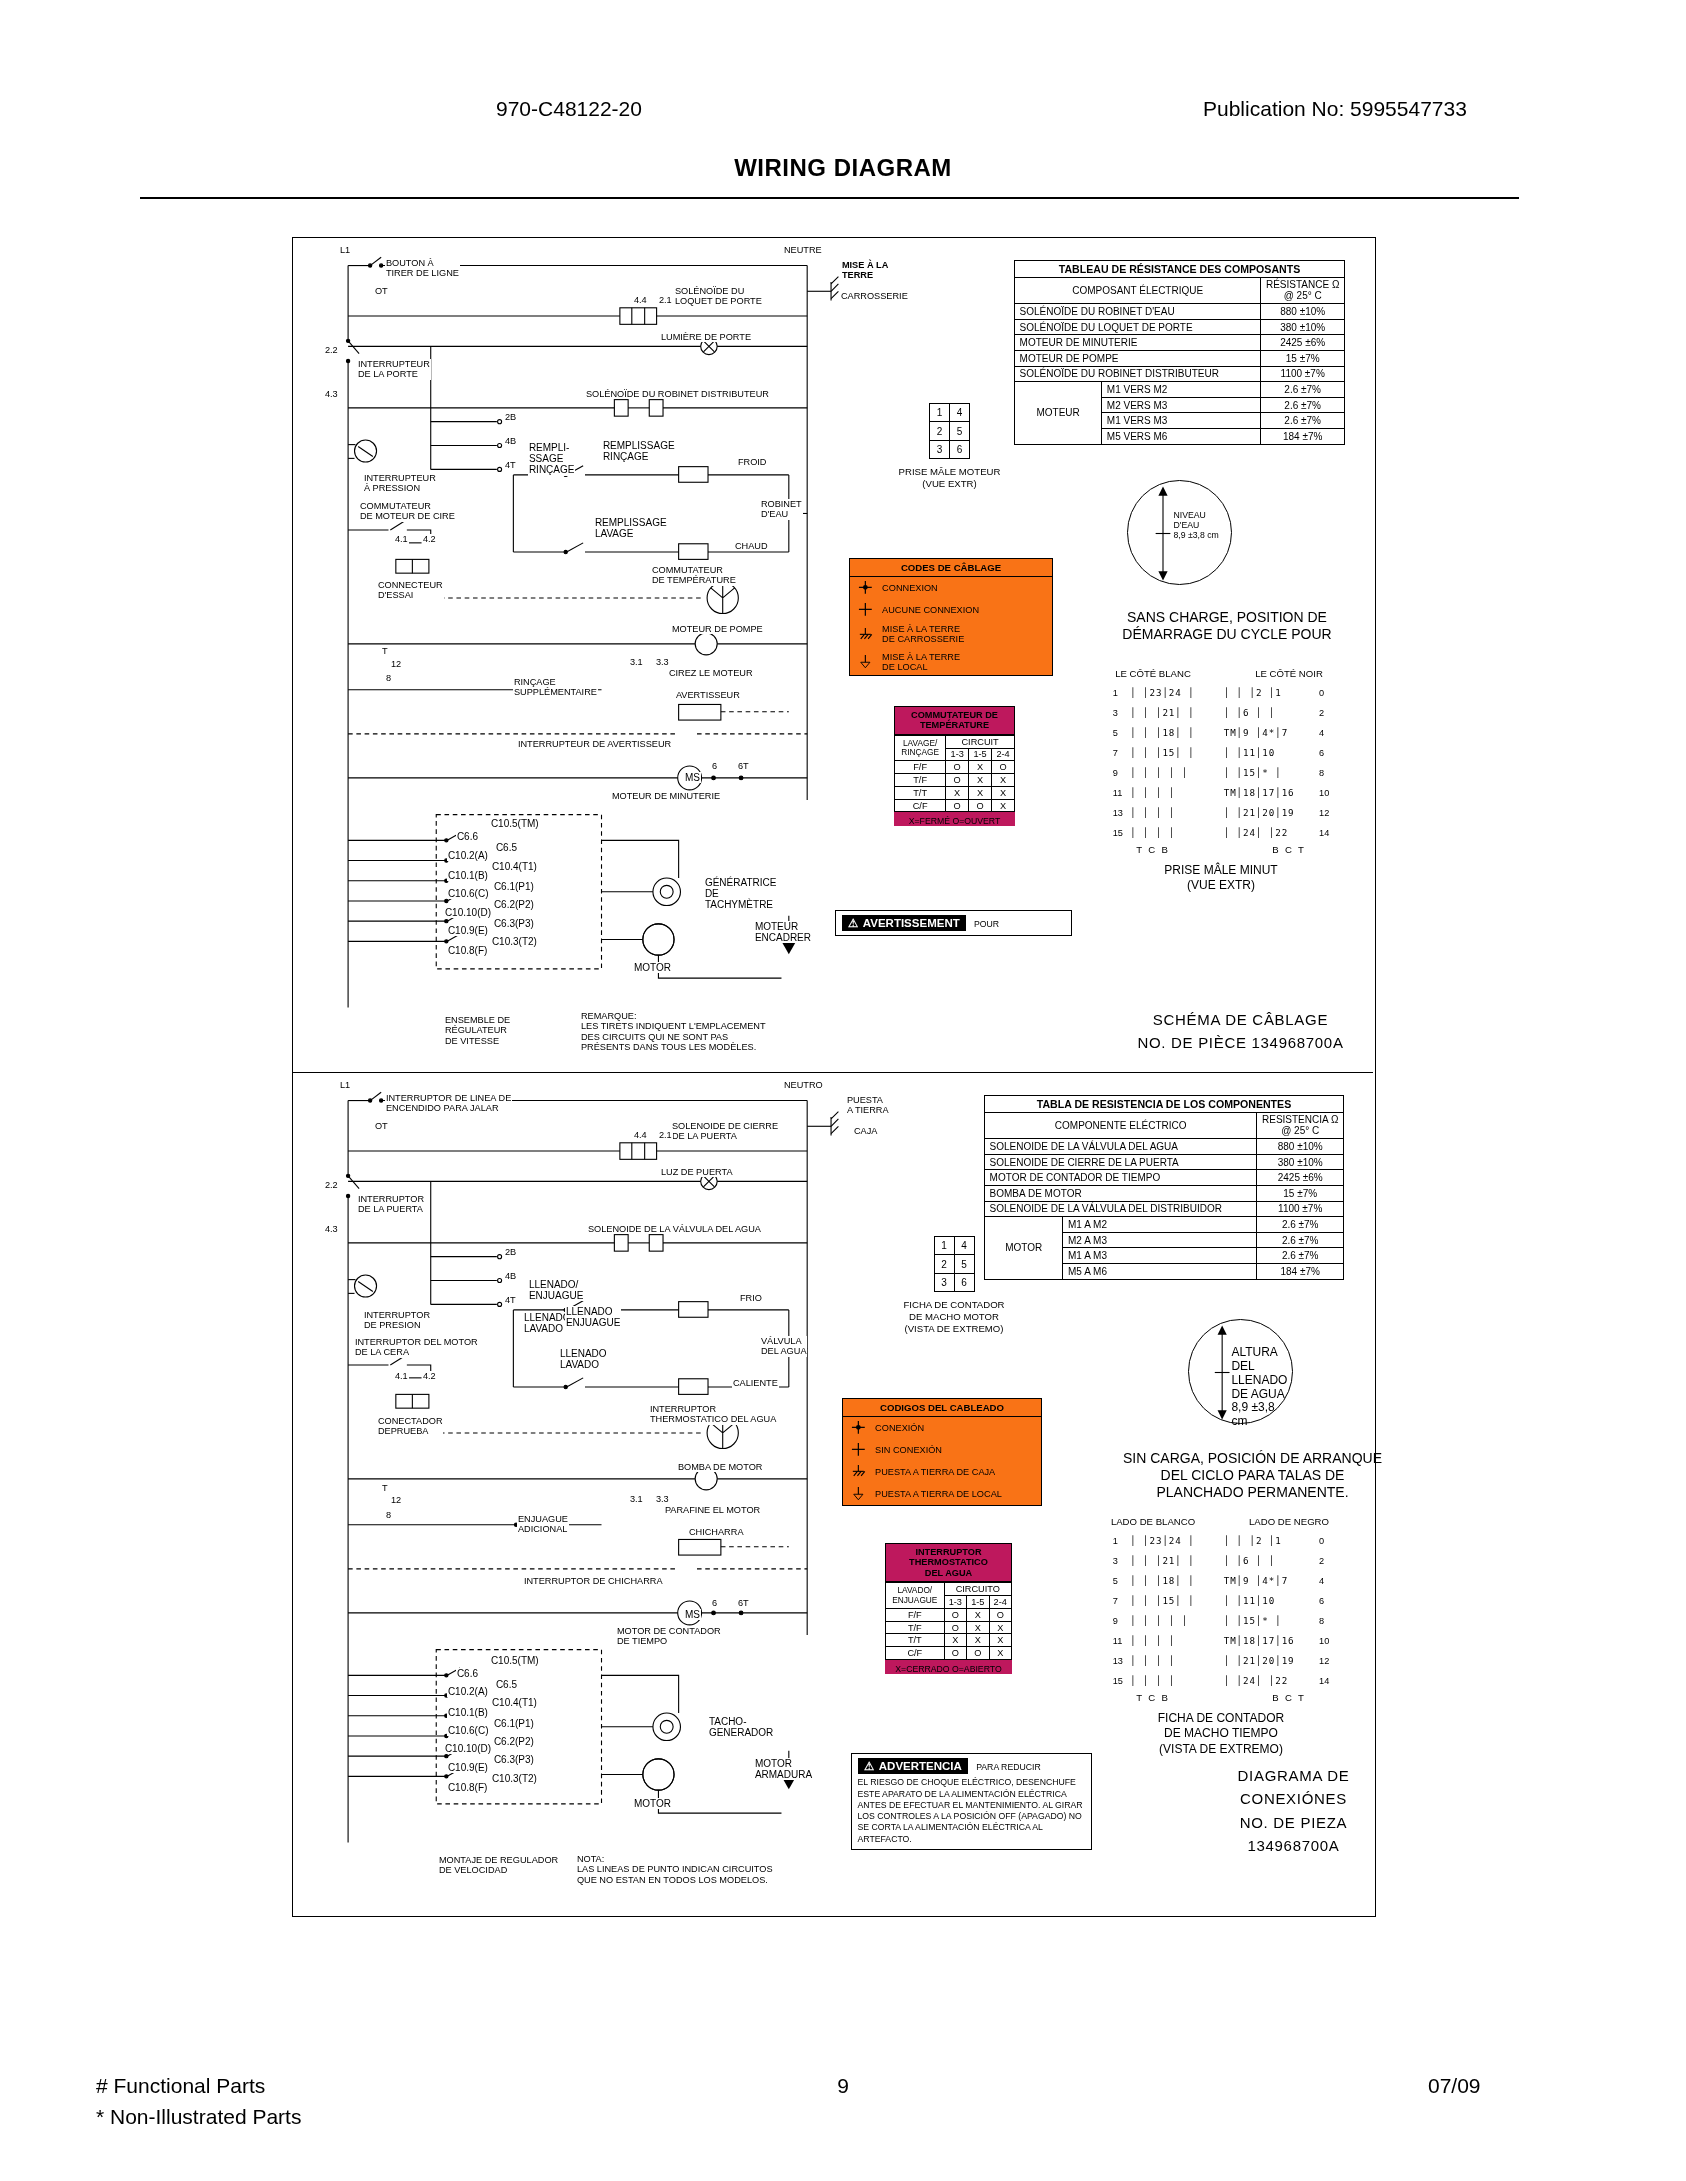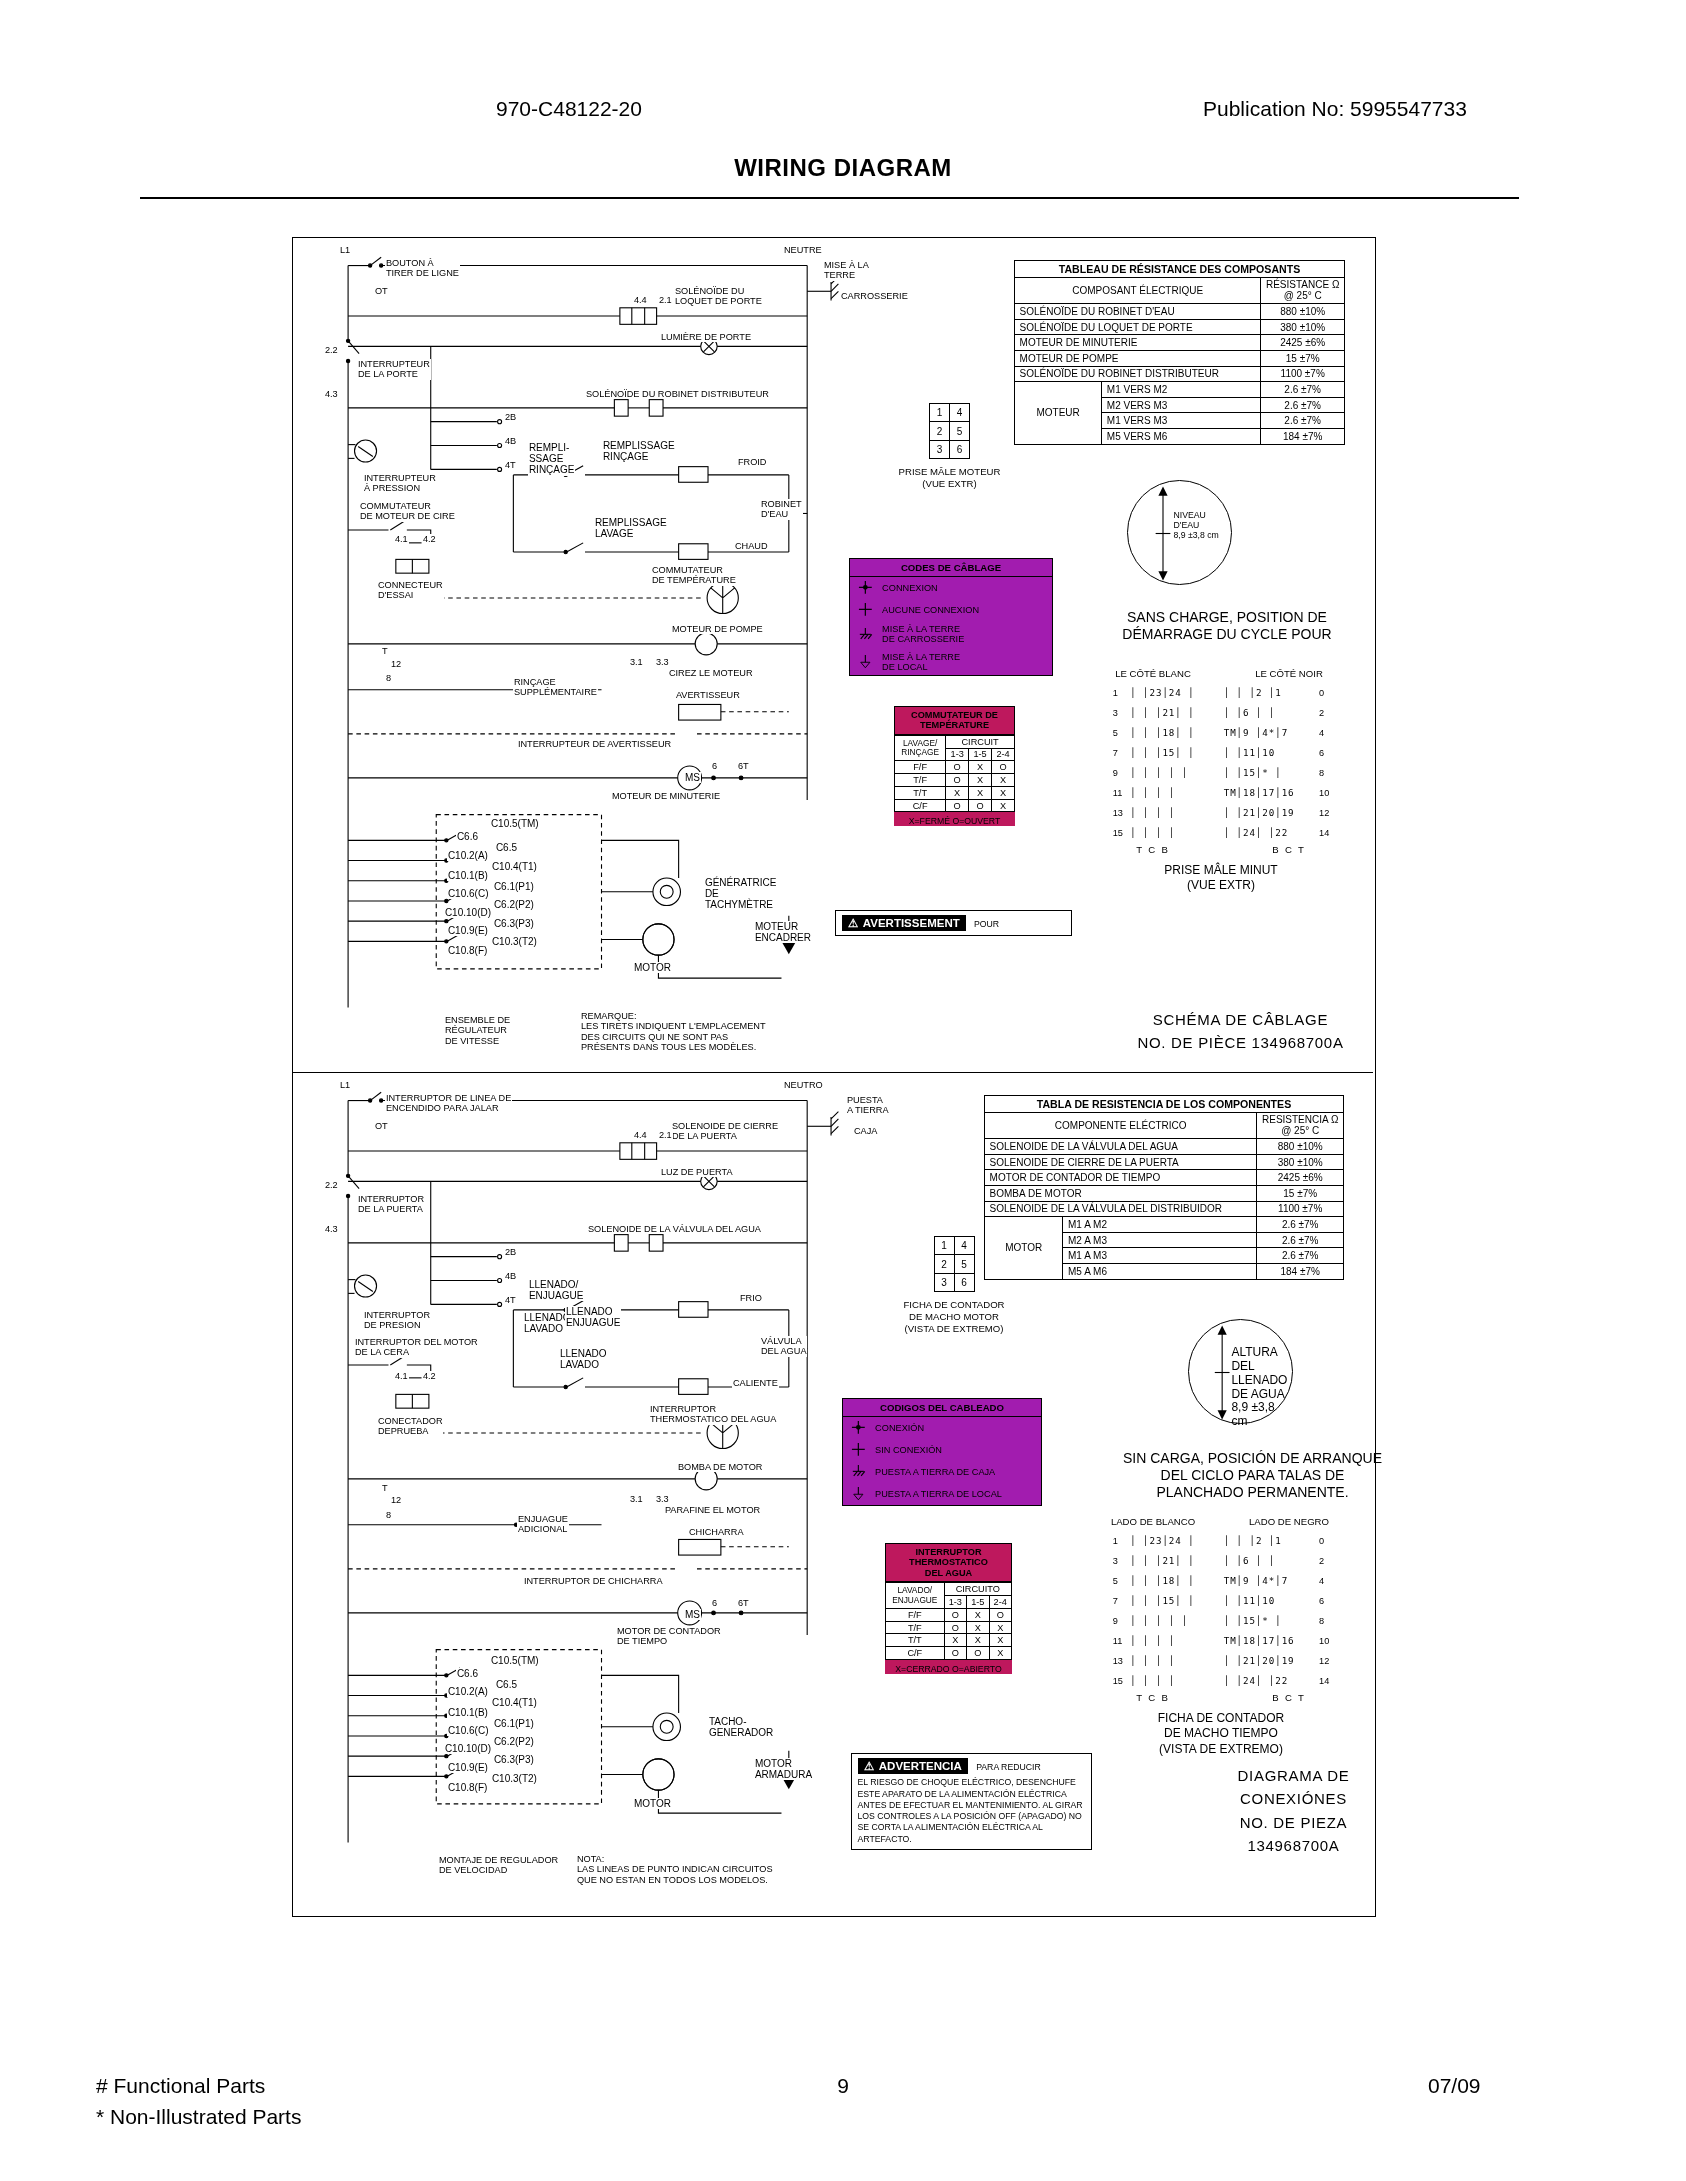--- a/index.html
+++ b/index.html
@@ -19,21 +19,21 @@
 table{border-collapse:collapse;background:#fff}
 .rt{position:absolute;font-size:10px;background:#fff}
 .rt td{border:0.9px solid #000;padding:1.8px 4.6px}
 .rt .t-title td{text-align:center;font-weight:bold;font-size:10.6px}
 .rt .t-head td{text-align:center}
 .rt .val{text-align:center;white-space:nowrap}
 .rt .motor-cell{text-align:center;vertical-align:middle}
 .mp-grid{margin:0 auto}
 .mp-grid td{border:0.9px solid #000;width:20px;height:18.4px;text-align:center;font-size:10px}
 .mp-cap{margin-top:7.3px;text-align:center;font-size:9.6px;line-height:1.25}
-.codes{position:absolute;border:0.9px solid #000;font-size:9.2px;background:#a21caf}
+.codes{position:absolute;border:0.9px solid #000;font-size:9.2px;background:#f97316}
 .codes .c-title{border-bottom:0.9px solid #000;text-align:center;font-weight:bold;padding:2.8px 1.8px;font-size:9.6px}
 .codes .c-item{display:flex;align-items:center;gap:8.3px;padding:3.7px 7.3px}
 .codes .c-ic{width:16.5px;display:flex;justify-content:center}
 .gauge{position:absolute;width:105px;height:105px;border:1.8px solid #000;border-radius:50%;background:#fff}
 .gauge svg{position:absolute;left:0;top:0}
 .gauge-label{position:absolute;left:46px;top:29px;font-size:8.7px;line-height:1.15}
 .gauge-cap{position:absolute;left:0;width:100%;text-align:center;font-size:14px;line-height:1.2}
 .tt{position:absolute;font-size:9.2px;background:#be185d}
 .tt-title{border:0.9px solid #000;text-align:center;font-weight:bold;padding:2.8px 1.8px;line-height:1.15}
 .tt table{width:100%}
@@ -435,21 +435,21 @@
 
       <div class="part" style="left:826px;top:770px;width:243px">
           <div>SCHÉMA DE CÂBLAGE</div>
           <div>NO. DE PIÈCE 134968700A</div>
         </div>
     <div class="sch-label" style="left: 46px; top: 7.3px;">L1</div>
         <div class="sch-label" style="left: 92px; top: 20px;">BOUTON À
 TIRER DE LIGNE</div>
         <div class="sch-label" style="left: 81px; top: 48px;">OT</div>
         <div class="sch-label" style="left: 490px; top: 7.3px;">NEUTRE</div>
-        <div class="sch-label" style="left: 530px; top: 22px;">MISE À LA
+        <div class="sch-label" style="left: 548px; top: 22px; font-weight: bold;">MISE À LA
 TERRE</div>
         <div class="sch-label" style="left: 547px; top: 53px;">CARROSSERIE</div>
         <div class="sch-label" style="left: 381px; top: 48px;">SOLÉNOÏDE DU
 LOQUET DE PORTE</div>
         <div class="sch-label" style="left: 340px; top: 57px;">4.4</div>
         <div class="sch-label" style="left: 365px; top: 57px;">2.1</div>
         <div class="sch-label" style="left: 31px; top: 107px;">2.2</div>
         <div class="sch-label" style="left: 64px; top: 121px;">INTERRUPTEUR
 DE LA PORTE</div>
         <div class="sch-label" style="left: 31px; top: 151px;">4.3</div>

